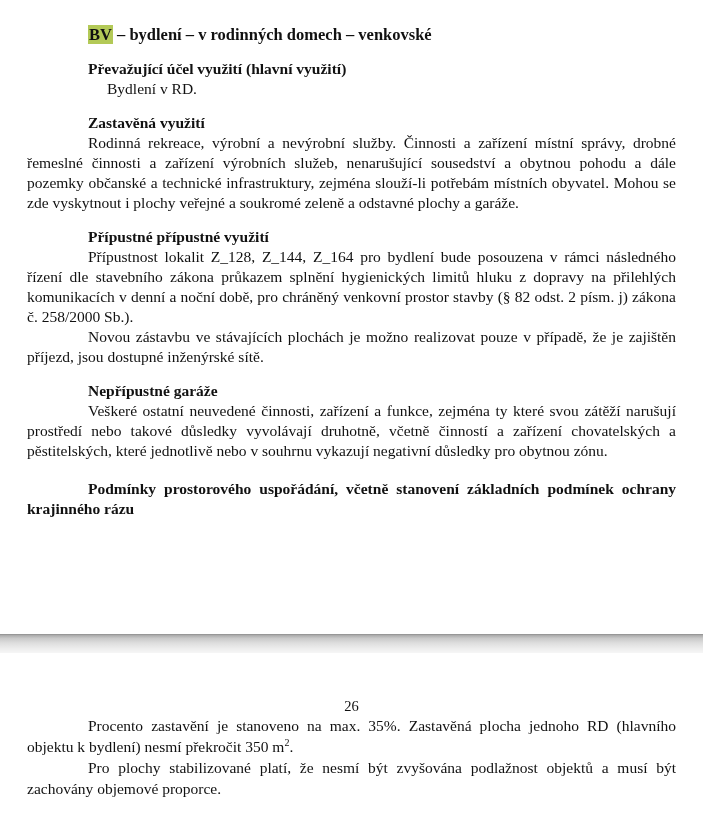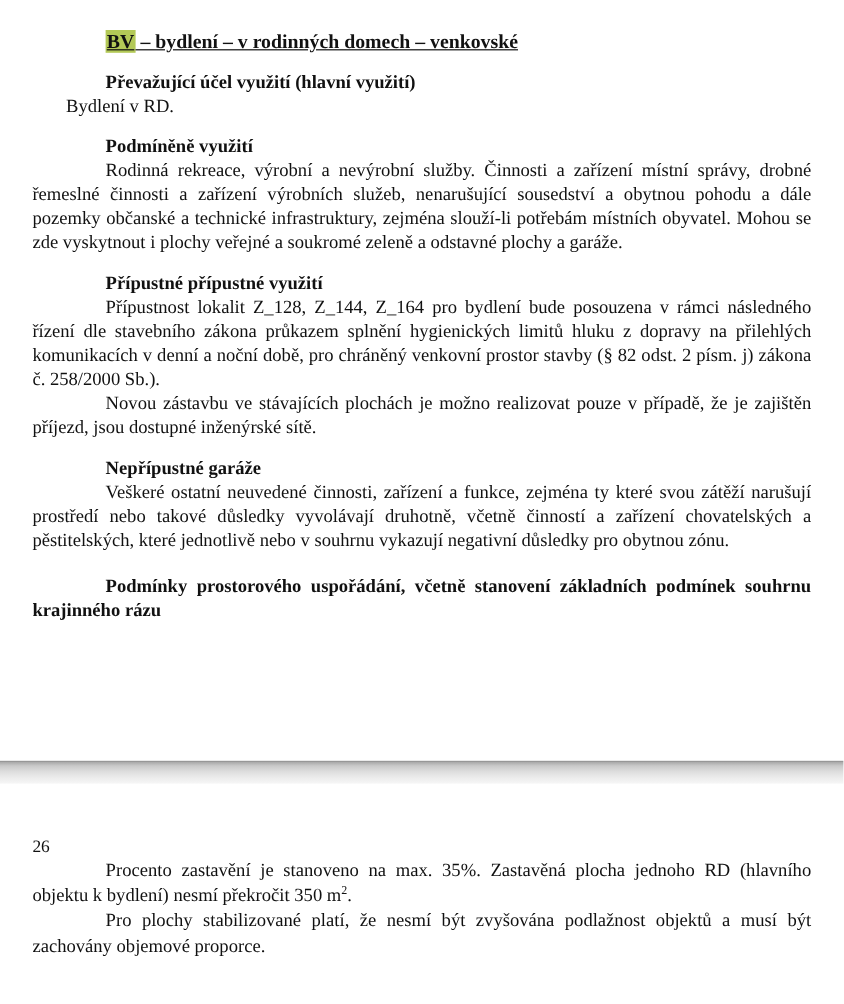--- a/index.html
+++ b/index.html
@@ -19,21 +19,20 @@
     padding: 0 27px;
   }
   
   .doc-title {
     margin: 25px 0 0 61px;
     font-size: 16.5px;
     line-height: 20px;
     font-weight: bold;
   }
   .doc-title .underlined {
-    text-decoration: underline;
     margin-top: 31px;
   }
   .code-highlight {
     background: #b3c957;
     padding: 0 1px;
   }
   
   .sec-heading {
     margin: 14px 0 0 61px;
     font-size: 15.5px;
@@ -43,21 +42,21 @@
   .sec-heading-wide {
     margin: 18px 0 0 0;
     font-size: 15.5px;
     line-height: 20px;
     font-weight: bold;
     text-align: justify;
     text-indent: 61px;
   }
   
   .plain-line {
-    margin: 0 0 0 28px;
+    margin: 0 0 0 80px;
     font-size: 15.5px;
     line-height: 20px;
   }
   .para {
     margin: 0;
     font-size: 15.5px;
     line-height: 20px;
     text-align: justify;
     text-indent: 61px;
   }
@@ -76,45 +75,46 @@
   .page-divider {
     width: 703px;
     height: 18px;
     margin-top: 115px;
     background: linear-gradient(to bottom, #a8a8a8 0%, #c9c9c9 18%, #dedede 45%, #ededed 75%, #f6f6f6 100%);
     border-top: 1px solid #979797;
   }
   
   .page-number {
     margin-top: 44px;
+    text-align: center;
     font-size: 14.5px;
     line-height: 18px;
   }
 </style>
 </head>
 <body>
 
 <div class="page-inner">
 
   <h1 class="doc-title"><span class="underlined"><span class="code-highlight">BV</span><span> – bydlení – v rodinných domech – venkovské</span></span></h1>
 
   <h2 class="sec-heading">Převažující účel využití (hlavní využití)</h2>
   <p class="plain-line">Bydlení v RD.</p>
 
-  <h2 class="sec-heading">Podmíněně využití</h2>
+  <h2 class="sec-heading">Zastavěná využití</h2>
   <p class="para">Rodinná rekreace, výrobní a nevýrobní služby. Činnosti a zařízení místní správy, drobné řemeslné činnosti a zařízení výrobních služeb, nenarušující sousedství a obytnou pohodu a dále pozemky občanské a technické infrastruktury, zejména slouží-li potřebám místních obyvatel. Mohou se zde vyskytnout i plochy veřejné a soukromé zeleně a odstavné plochy a garáže.</p>
 
   <h2 class="sec-heading">Přípustné přípustné využití</h2>
   <p class="para">Přípustnost lokalit Z_128, Z_144, Z_164 pro bydlení bude posouzena v rámci následného řízení dle stavebního zákona průkazem splnění hygienických limitů hluku z dopravy na přilehlých komunikacích v denní a noční době, pro chráněný venkovní prostor stavby (§ 82 odst. 2 písm. j) zákona č. 258/2000 Sb.).</p>
   <p class="para">Novou zástavbu ve stávajících plochách je možno realizovat pouze v případě, že je zajištěn příjezd, jsou dostupné inženýrské sítě.</p>
 
   <h2 class="sec-heading">Nepřípustné garáže</h2>
   <p class="para">Veškeré ostatní neuvedené činnosti, zařízení a funkce, zejména ty které svou zátěží narušují prostředí nebo takové důsledky vyvolávají druhotně, včetně činností a zařízení chovatelských a pěstitelských, které jednotlivě nebo v souhrnu vykazují negativní důsledky pro obytnou zónu.</p>
 
-  <h2 class="sec-heading-wide">Podmínky prostorového uspořádání, včetně stanovení základních podmínek souhrnu krajinného rázu</h2>
+  <h2 class="sec-heading-wide">Podmínky prostorového uspořádání, včetně stanovení základních podmínek ochrany krajinného rázu</h2>
 
 </div>
 
 <div class="page-divider"></div>
 
 <div class="page-inner">
 
   <div class="page-number">26</div>
 
 

